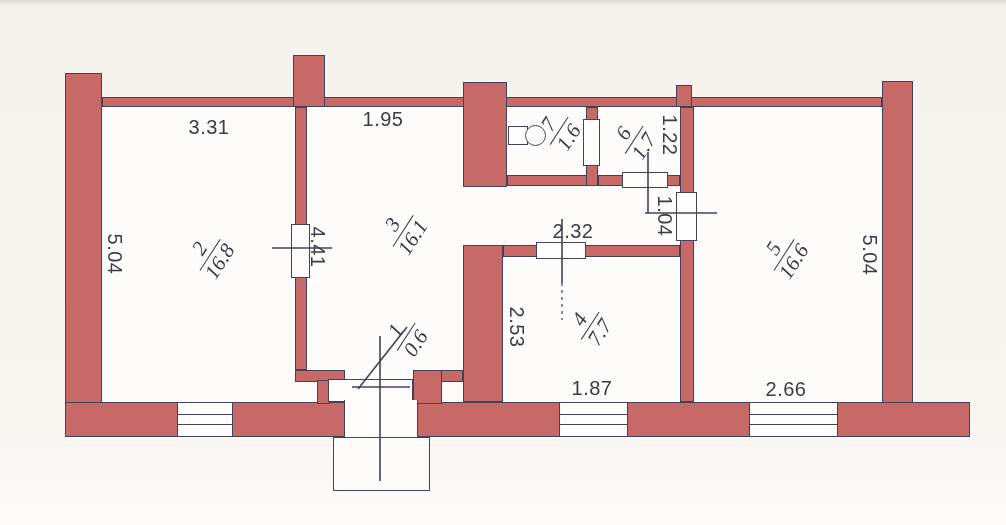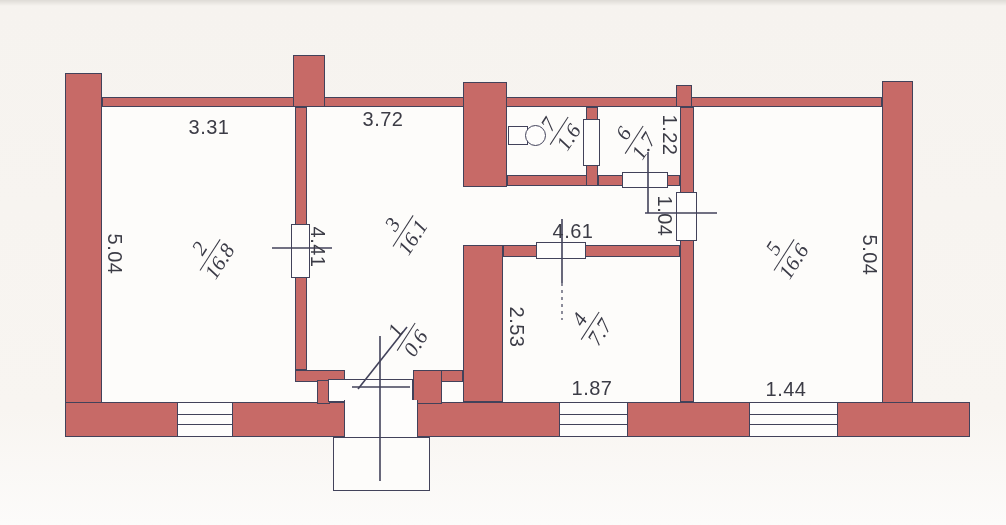--- a/index.html
+++ b/index.html
@@ -92,24 +92,24 @@
     <line x1="562" y1="219" x2="562" y2="283" stroke="#42425a" stroke-width="1.6"></line>
     <line x1="562" y1="283" x2="562" y2="320" stroke="#42425a" stroke-width="1.2" stroke-dasharray="3,4"></line>
     <line x1="648" y1="152" x2="648" y2="213" stroke="#42425a" stroke-width="1.6"></line>
     <line x1="645" y1="213" x2="717" y2="213" stroke="#42425a" stroke-width="1.6"></line>
     <line x1="380" y1="336" x2="380" y2="481" stroke="#42425a" stroke-width="1.6"></line>
     <line x1="352" y1="387" x2="410" y2="387" stroke="#42425a" stroke-width="1.6"></line>
     <line x1="407" y1="327" x2="358" y2="389" stroke="#42425a" stroke-width="1.6"></line>
   </svg>
 
   <div class="lbl dim" style="left:209px;top:127px;">3.31</div>
-  <div class="lbl dim" style="left:383px;top:119px;">3.72</div>
-  <div class="lbl dim" style="left:573px;top:231px;">4.61</div>
+  <div class="lbl dim" style="left:383px;top:119px;">1.95</div>
+  <div class="lbl dim" style="left:573px;top:231px;">2.32</div>
   <div class="lbl dim" style="left:592px;top:388px;">1.87</div>
-  <div class="lbl dim" style="left:786px;top:389px;">1.44</div>
+  <div class="lbl dim" style="left:786px;top:389px;">2.66</div>
 
   <div class="lbl dim rot" style="left:114px;top:254px;">5.04</div>
   <div class="lbl dim rot" style="left:317px;top:247px;">4.41</div>
   <div class="lbl dim rot" style="left:516px;top:327px;">2.53</div>
   <div class="lbl dim rot" style="left:669px;top:135px;">1.22</div>
   <div class="lbl dim rot" style="left:664px;top:216px;">1.04</div>
   <div class="lbl dim rot" style="left:869px;top:255px;">5.04</div>
 
   <div class="lbl rlabel" style="left:210px;top:255px;">
     <span class="num">2</span>

